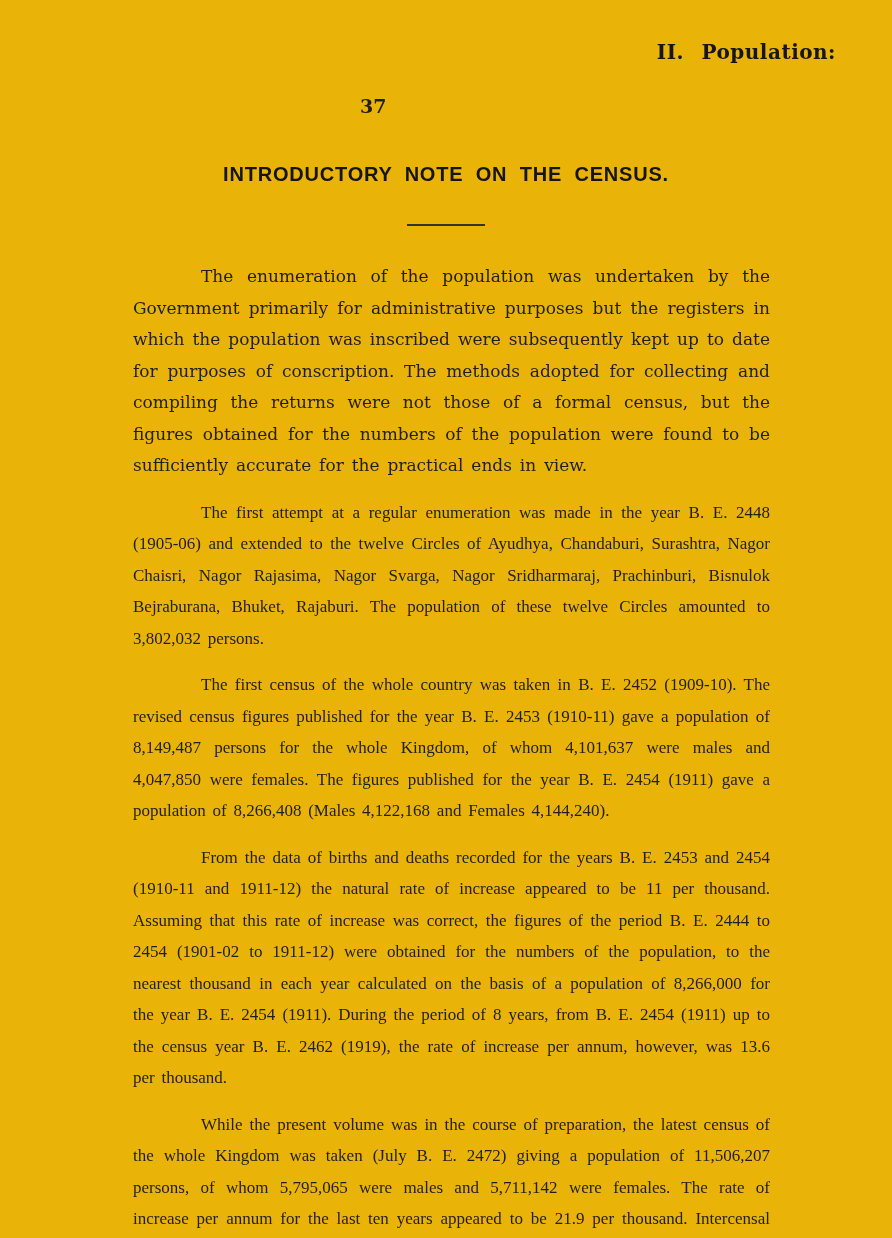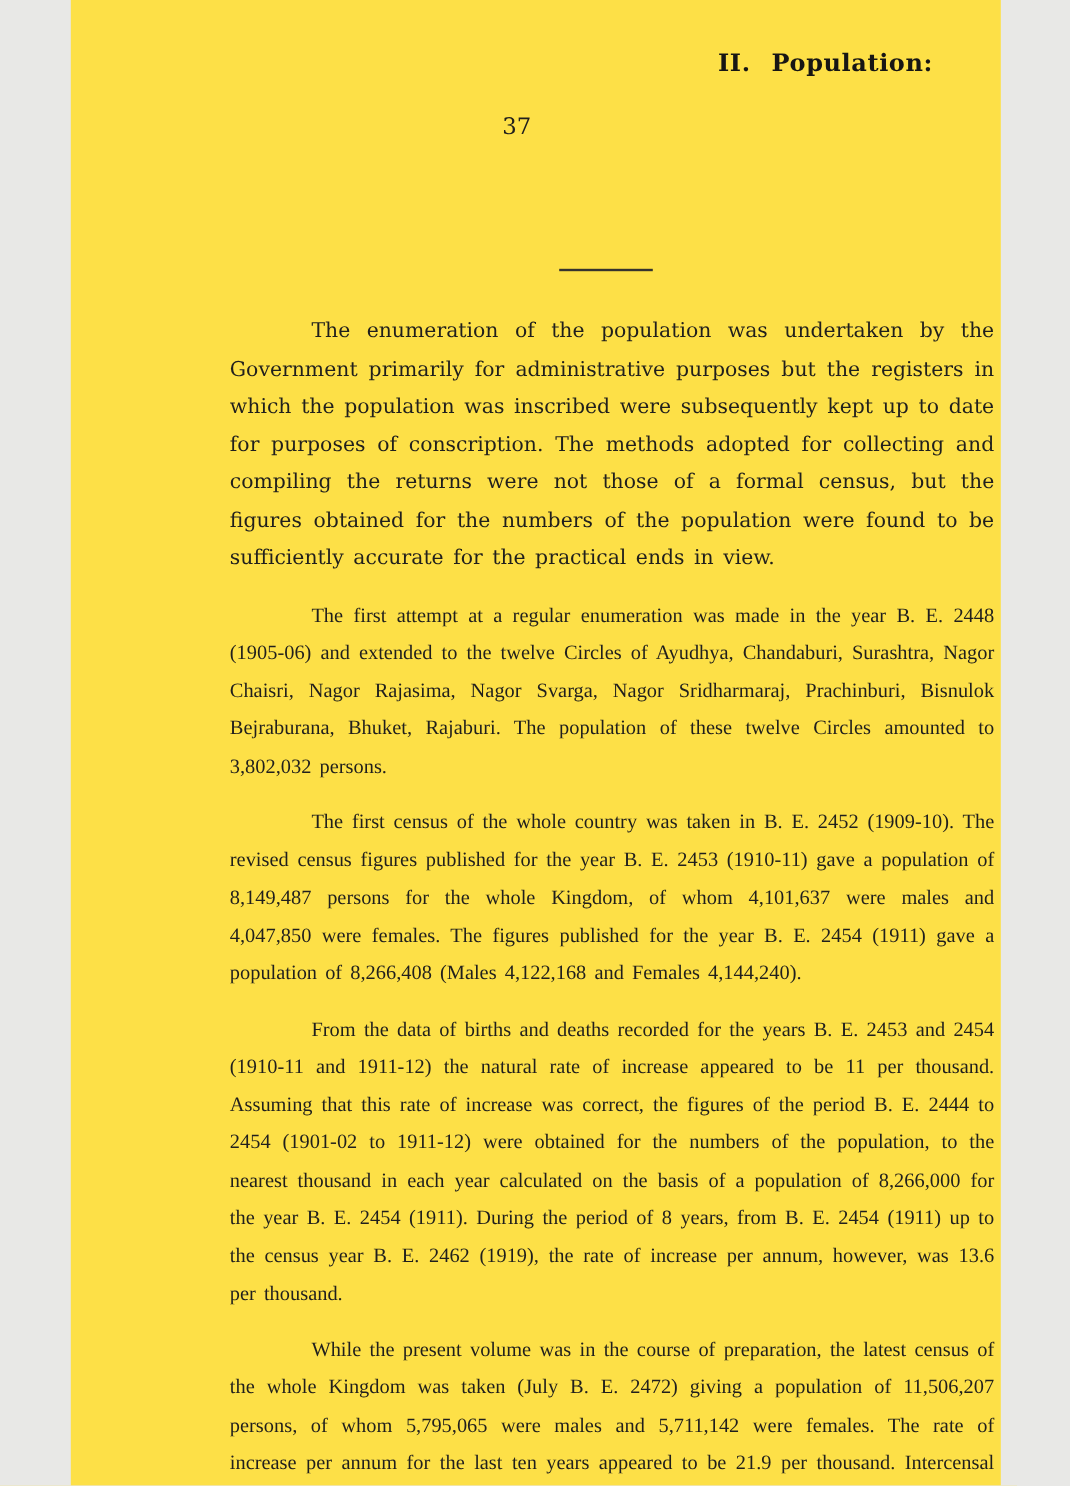--- a/index.html
+++ b/index.html
@@ -2,44 +2,44 @@
 <html><head>
 <meta charset="utf-8">
 <style>
   html, body {
     margin: 0;
     padding: 0;
     background: #e8e8e6;
   }
   .page {
     position: relative;
-    width: 775px;
+    width: 892px;
     height: 1238px;
     margin: 0 auto;
-    background: #fde047;
+    background: #eab308;
     overflow: hidden;
     font-family: "DejaVu Serif", "Liberation Serif", serif;
     color: #201f1d;
   }
   .header-right {
     position: absolute;
     top: 40px;
     right: 56px;
     font-size: 20px;
     font-weight: bold;
     letter-spacing: 0.5px;
     word-spacing: 10px;
     color: #171614;
   }
   .page-number {
     position: absolute;
     top: 95px;
     left: 360px;
     font-size: 19px;
-    font-weight: normal;
+    font-weight: bold;
     color: #201f1d;
   }
   .doc-title {
     position: absolute;
     top: 163px;
     left: 0;
     width: 100%;
     margin: 0;
     text-align: center;
     font-family: "Liberation Sans", "DejaVu Sans", sans-serif;
@@ -78,20 +78,21 @@
 </style>
 </head>
 <body>
 
 <div class="page">
 
   <div class="header-right">II.  Population:</div>
 
   <div class="page-number">37</div>
 
+  <h1 class="doc-title">INTRODUCTORY NOTE ON THE CENSUS.</h1>
 
   <div class="title-rule"></div>
 
   <div class="doc-body">
     <p>The enumeration of the population was undertaken by the Government primarily for administrative purposes but the registers in which the population was inscribed were subsequently kept up to date for purposes of conscription.  The methods adopted for collecting and compiling the returns were not those of a formal census, but the figures obtained for the numbers of the population were found to be sufficiently accurate for the practical ends in view.</p>
     <p>The first attempt at a regular enumeration was made in the year B. E. 2448 (1905-06) and extended to the twelve Circles of Ayudhya, Chandaburi, Surashtra, Nagor Chaisri, Nagor Rajasima, Nagor Svarga, Nagor Sridharmaraj, Prachinburi, Bisnulok Bejraburana, Bhuket, Rajaburi.  The population of these twelve Circles amounted to 3,802,032 persons.</p>
     <p>The first census of the whole country was taken in B. E. 2452 (1909-10). The revised census figures published for the year B. E. 2453 (1910-11) gave a population of 8,149,487 persons for the whole Kingdom, of whom 4,101,637 were males and 4,047,850 were females.  The figures published for the year B. E. 2454 (1911) gave a population of 8,266,408 (Males 4,122,168 and Females 4,144,240).</p>
     <p>From the data of births and deaths recorded for the years B. E. 2453 and 2454 (1910-11 and 1911-12) the natural rate of increase appeared to be 11 per thousand. Assuming that this rate of increase was correct, the figures of the period B. E. 2444 to 2454 (1901-02 to 1911-12) were obtained for the numbers of the population, to the nearest thousand in each year calculated on the basis of a population of 8,266,000 for the year B. E. 2454 (1911).  During the period of 8 years, from B. E. 2454 (1911) up to the census year B. E. 2462 (1919), the rate of increase per annum, however, was 13.6 per thousand.</p>
     <p>While the present volume was in the course of preparation, the latest census of the whole Kingdom was taken (July B. E. 2472) giving a population of 11,506,207 persons, of whom 5,795,065 were males and 5,711,142 were females.  The rate of increase per annum for the last ten years appeared to be 21.9 per thousand.  Intercensal estimates of the period B. E. 2462 to 2471 (1919 to 1929) were then assumed on this new rate in the absence of any other data.</p>
   </div>

